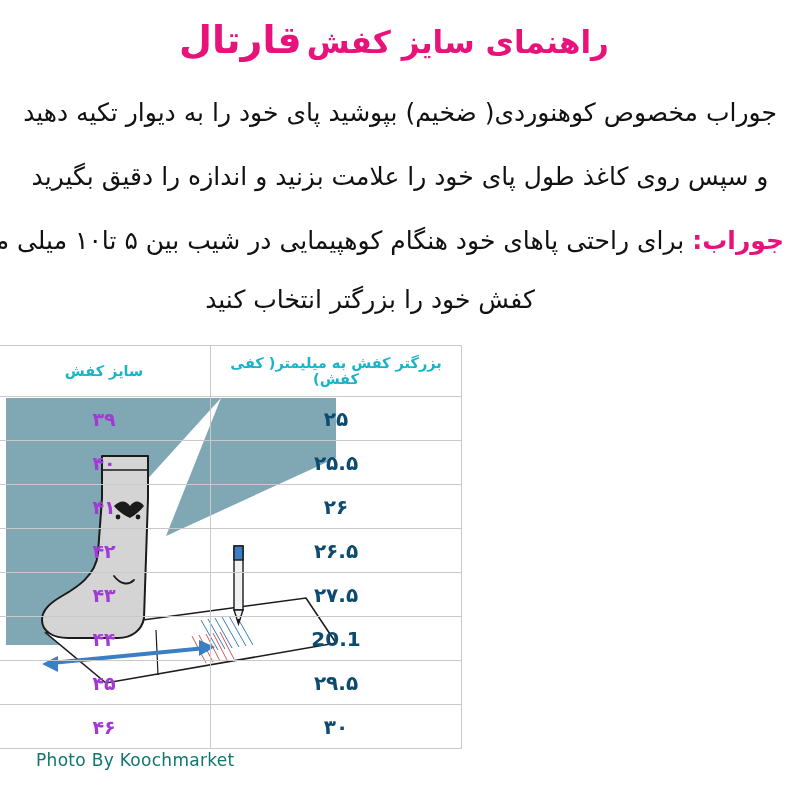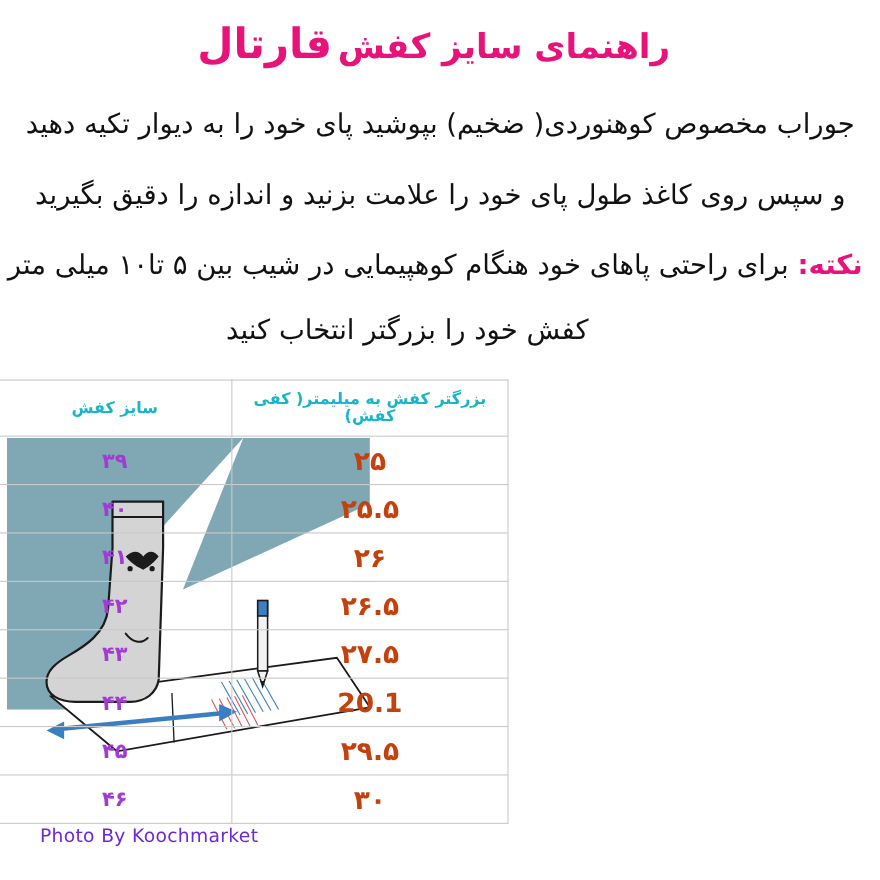--- a/index.html
+++ b/index.html
@@ -88,22 +88,22 @@
     vertical-align: middle;
   }
   .size-table th {
     color: #18b5c8;
     font-size: 14.5px;
     font-weight: bold;
     height: 50px;
     padding: 0 6px;
   }
   .size-table td.mm {
-    color: #c2410c;
-    font-size: 24px;
+    color: #0c4a6e;
+    font-size: 20px;
     font-weight: bold;
   }
   .size-table td.size {
     color: #a23bd4;
     font-size: 19px;
     font-weight: bold;
   }
   .col-mm { width: 238px; }
   .col-size { width: 200px; }
 
@@ -115,39 +115,39 @@
     width: 330px;
     height: 300px;
   }
 
   
   .credit {
     position: absolute;
     left: 36px;
     top: 750px;
     direction: ltr;
-    color: #6d28d9;
+    color: #0f766e;
     font-size: 17px;
     letter-spacing: 0.3px;
   }
 </style>
 </head>
 <body>
 
 <div class="page">
 
   <div class="header">
     <span class="title">راهنمای سایز کفش</span>
     <span class="brand">قارتال</span>
   </div>
 
   <div class="instructions">
     <div class="instr-line l1">جوراب مخصوص کوهنوردی( ضخیم) بپوشید پای خود را به دیوار تکیه دهید</div>
     <div class="instr-line l2">و سپس روی کاغذ طول پای خود را علامت بزنید و اندازه را دقیق  بگیرید</div>
-    <div class="instr-line l3"><span class="note-label">نکته:</span><span> برای راحتی پاهای خود هنگام کوهپیمایی در شیب بین ۵ تا۱۰ میلی متر</span></div>
+    <div class="instr-line l3"><span class="note-label">جوراب:</span><span> برای راحتی پاهای خود هنگام کوهپیمایی در شیب بین ۵ تا۱۰ میلی متر</span></div>
     <div class="instr-line l4">کفش خود را بزرگتر انتخاب کنید</div>
   </div>
 
   <div class="illustration">
     <svg width="330" height="300" viewBox="0 0 330 300" xmlns="http://www.w3.org/2000/svg">
 
       <polygon points="0,0 215,0 108,118 108,247 0,247" fill="#7fa8b4"></polygon>
       <polygon points="215,0 330,0 330,60 160,138" fill="#7fa8b4"></polygon>
 
       <polygon points="40,235 300,200 330,245 100,285" fill="#ffffff" stroke="#1b1b1b" stroke-width="1.6"></polygon>

